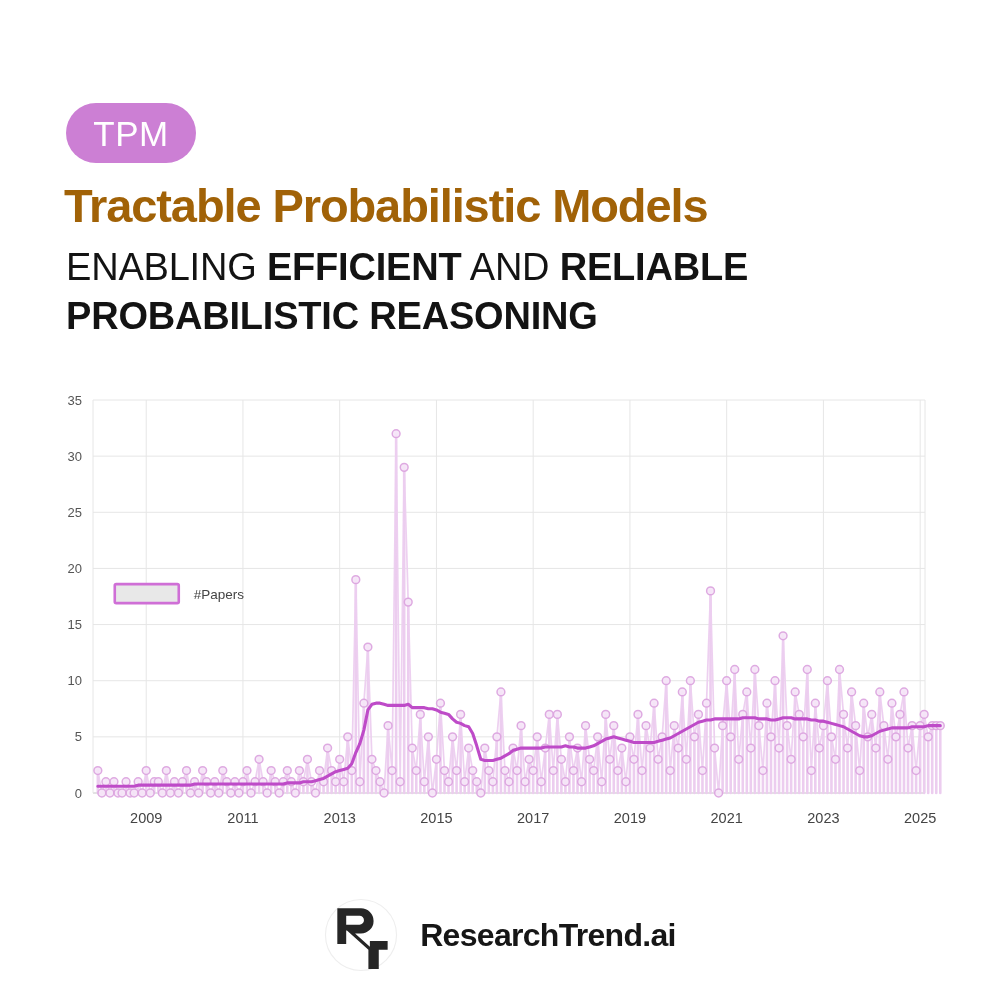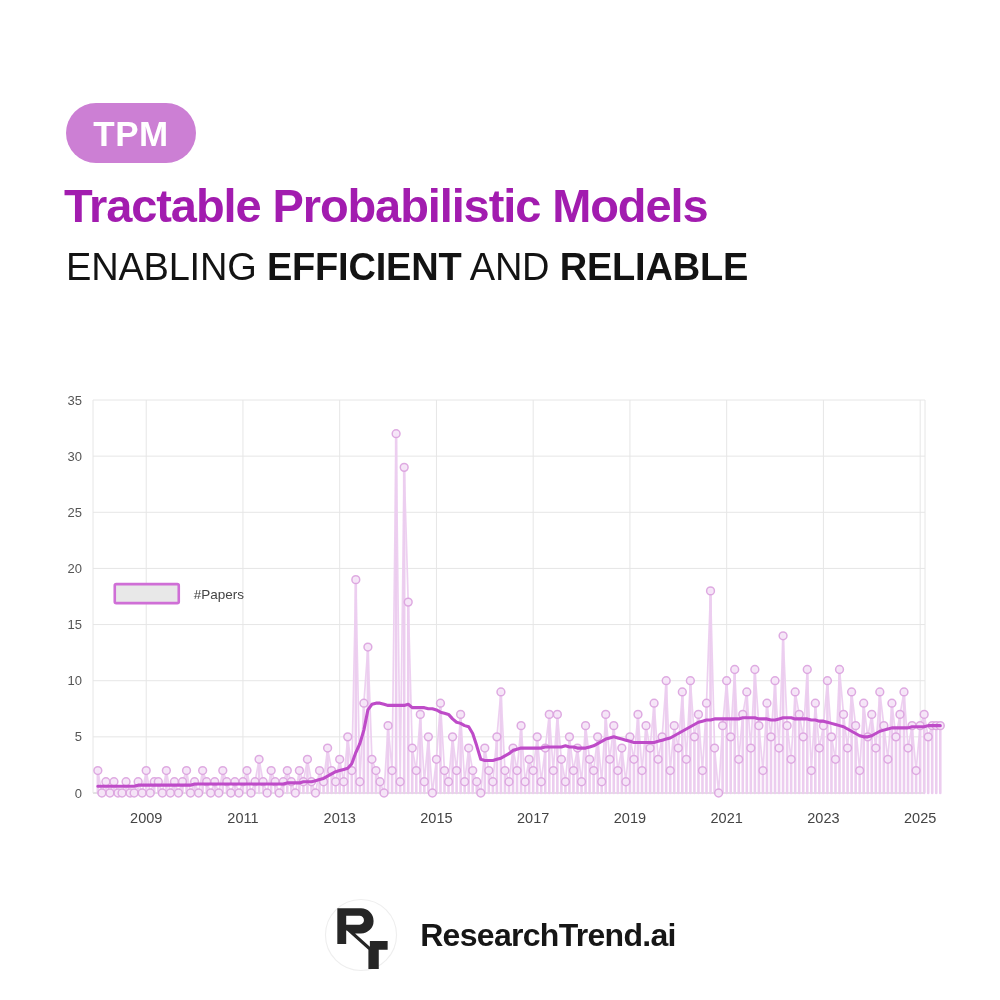--- a/index.html
+++ b/index.html
@@ -16,27 +16,27 @@
 
   
   .badge{
     position:absolute; left:66px; top:103px;
     width:130px; height:60px;
     border-radius:30px;
     background:#cc7fd4;
     display:flex; align-items:center; justify-content:center;
   }
   .badge-text{
-    color:#fff; font-size:35px; font-weight:bold;
+    color:#fff; font-size:35px; font-weight:normal;
     letter-spacing:0.5px; line-height:1;
   }
   .title{
     position:absolute; left:64px; top:178px;
     font-size:47px; font-weight:bold;
-    letter-spacing:-1.1px; color:#a21caf;
+    letter-spacing:-1.1px; color:#a16207;
     white-space:nowrap;
   }
   .subtitle{
     position:absolute; left:66px; top:243px;
     width:740px;
     font-size:38px; line-height:1.28;
     color:#131313; letter-spacing:-0.2px;
     font-weight:400;
   }
   .subtitle b{ font-weight:bold; }
@@ -78,21 +78,21 @@
 
 <div class="card">
 
   <div class="badge">
     <span class="badge-text">TPM</span>
   </div>
 
   <div class="title">Tractable Probabilistic Models</div>
 
   <div class="subtitle">
-    <span>ENABLING </span><b>EFFICIENT</b><span> AND </span><b>RELIABLE</b><br>
+    <span>ENABLING </span><b>EFFICIENT</b><span> AND </span><b>RELIABLE</b><br><b>PROBABILISTIC REASONING</b>
   </div>
 
   <div class="chart">
     <svg class="plot-svg" id="plot" width="1000" height="470" viewBox="0 0 1000 470">
       <g id="grid-layer">
           <line x1="93" y1="423" x2="925" y2="423" stroke="#d8d8d8" stroke-width="1.3"></line>
           <line x1="93" y1="366.8571428571429" x2="925" y2="366.8571428571429" stroke="#e6e6e6" stroke-width="1"></line>
           <line x1="93" y1="310.7142857142857" x2="925" y2="310.7142857142857" stroke="#e6e6e6" stroke-width="1"></line>
           <line x1="93" y1="254.57142857142858" x2="925" y2="254.57142857142858" stroke="#e6e6e6" stroke-width="1"></line>
           <line x1="93" y1="198.42857142857144" x2="925" y2="198.42857142857144" stroke="#e6e6e6" stroke-width="1"></line>

